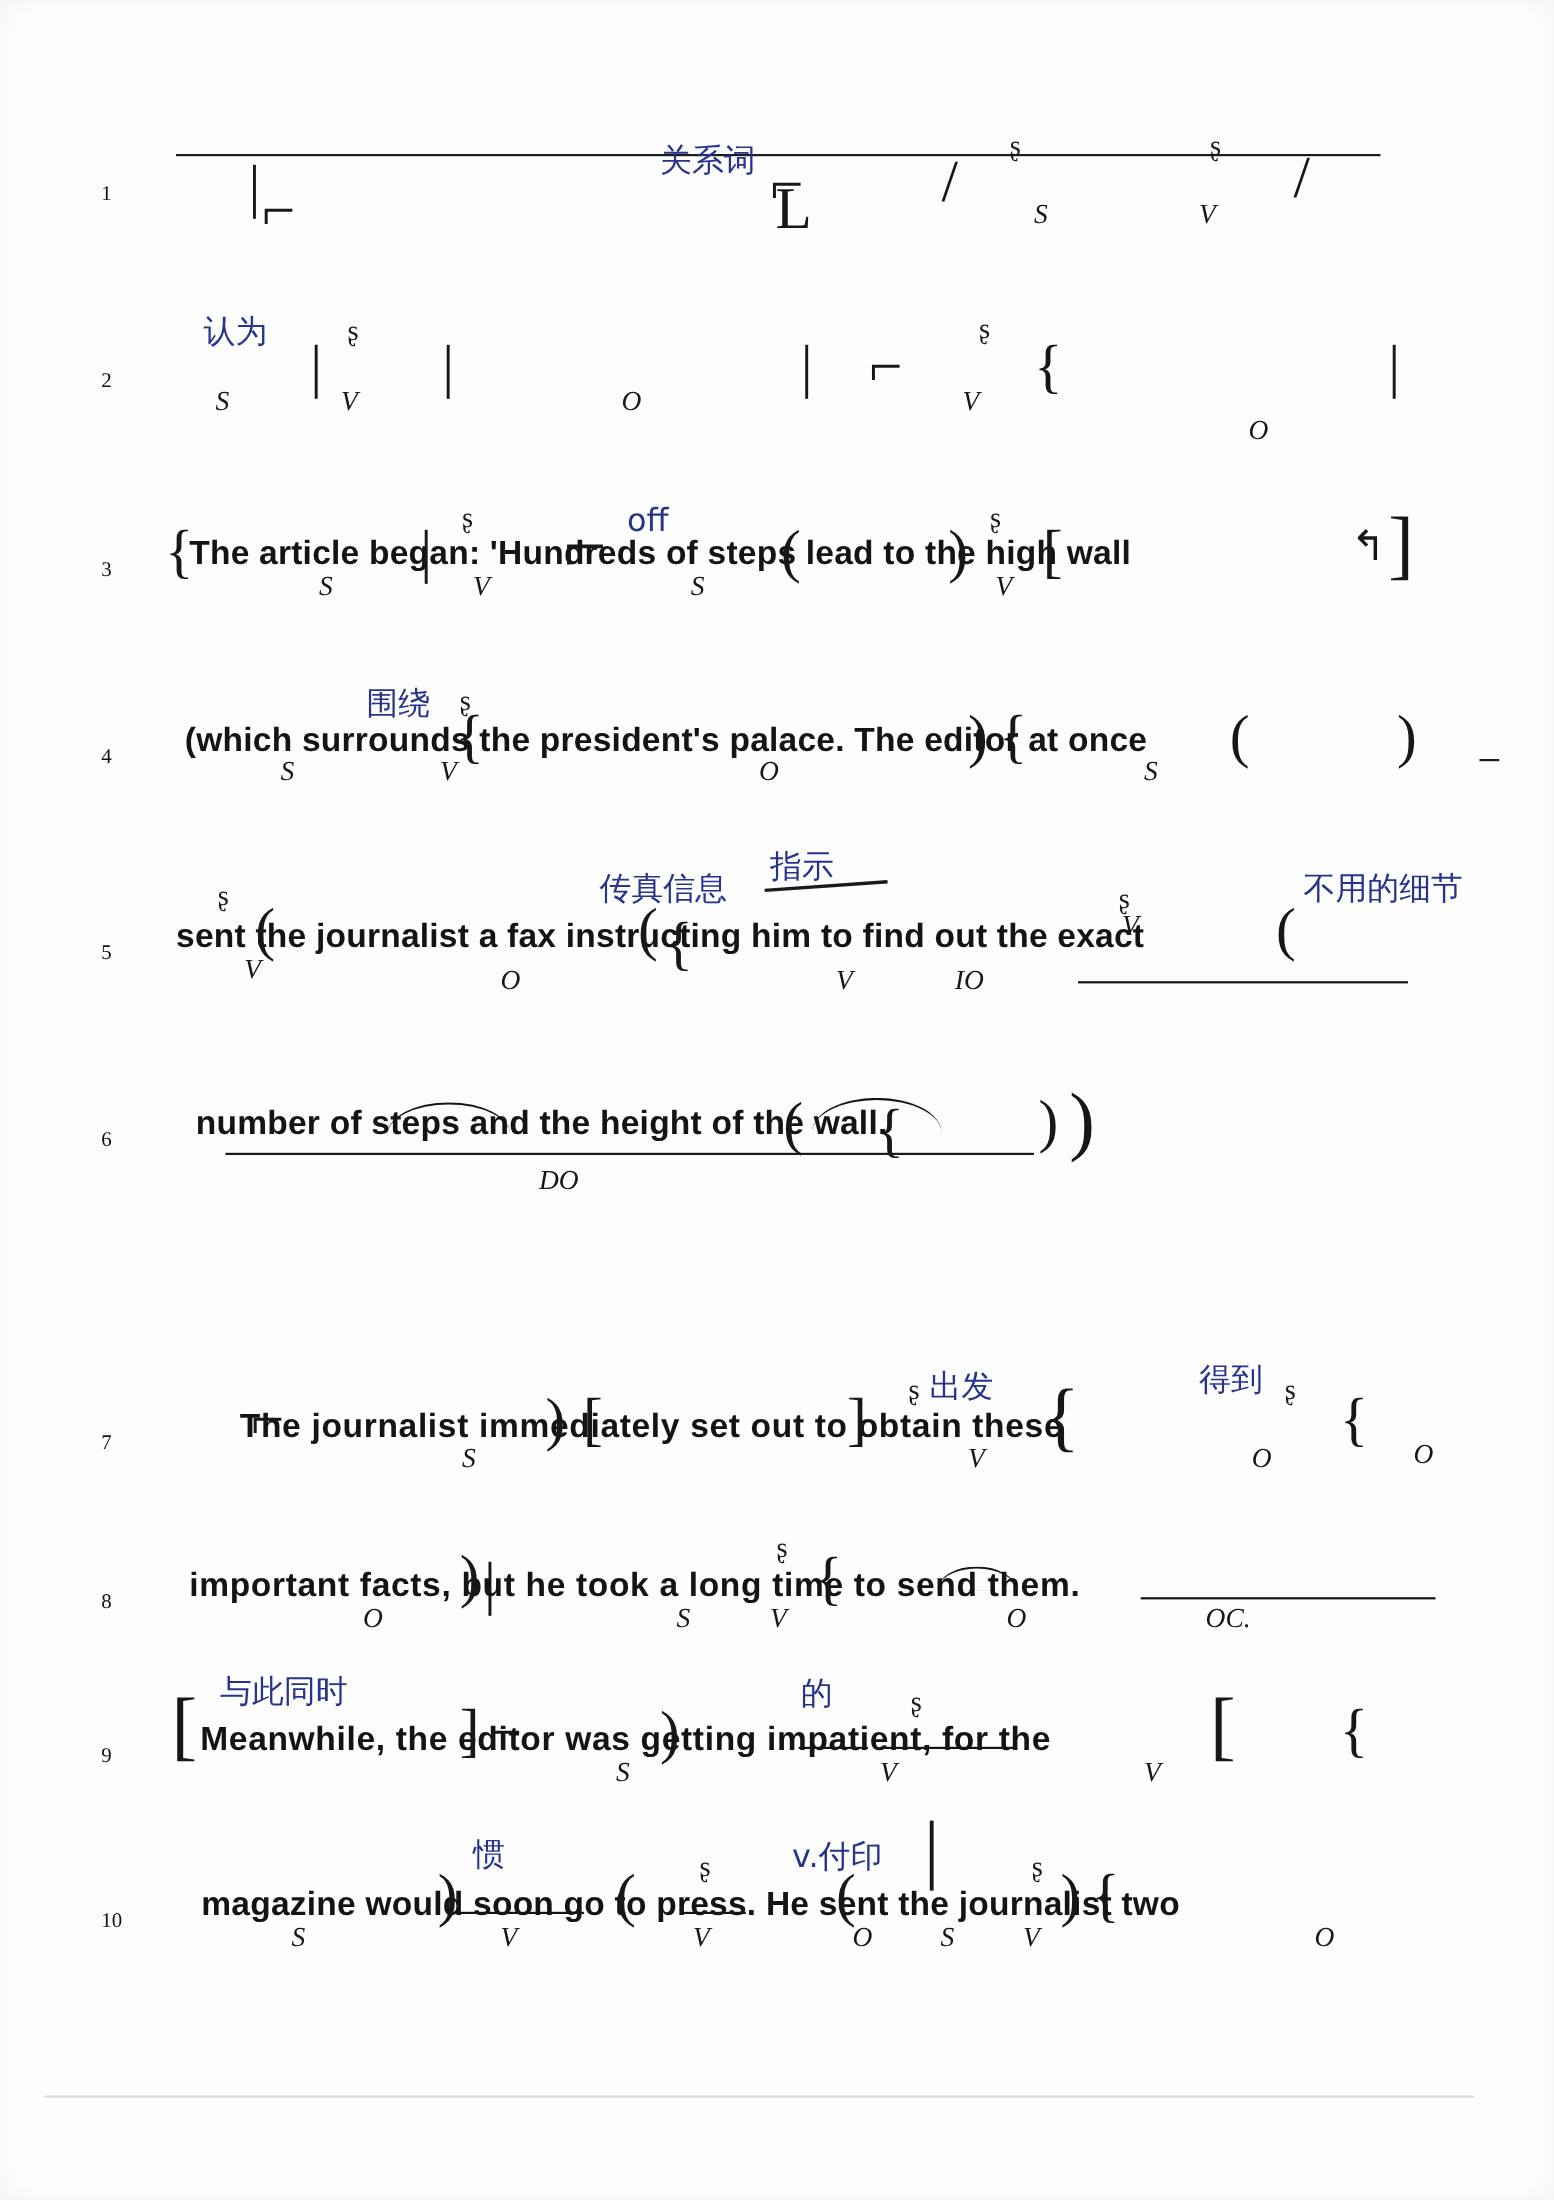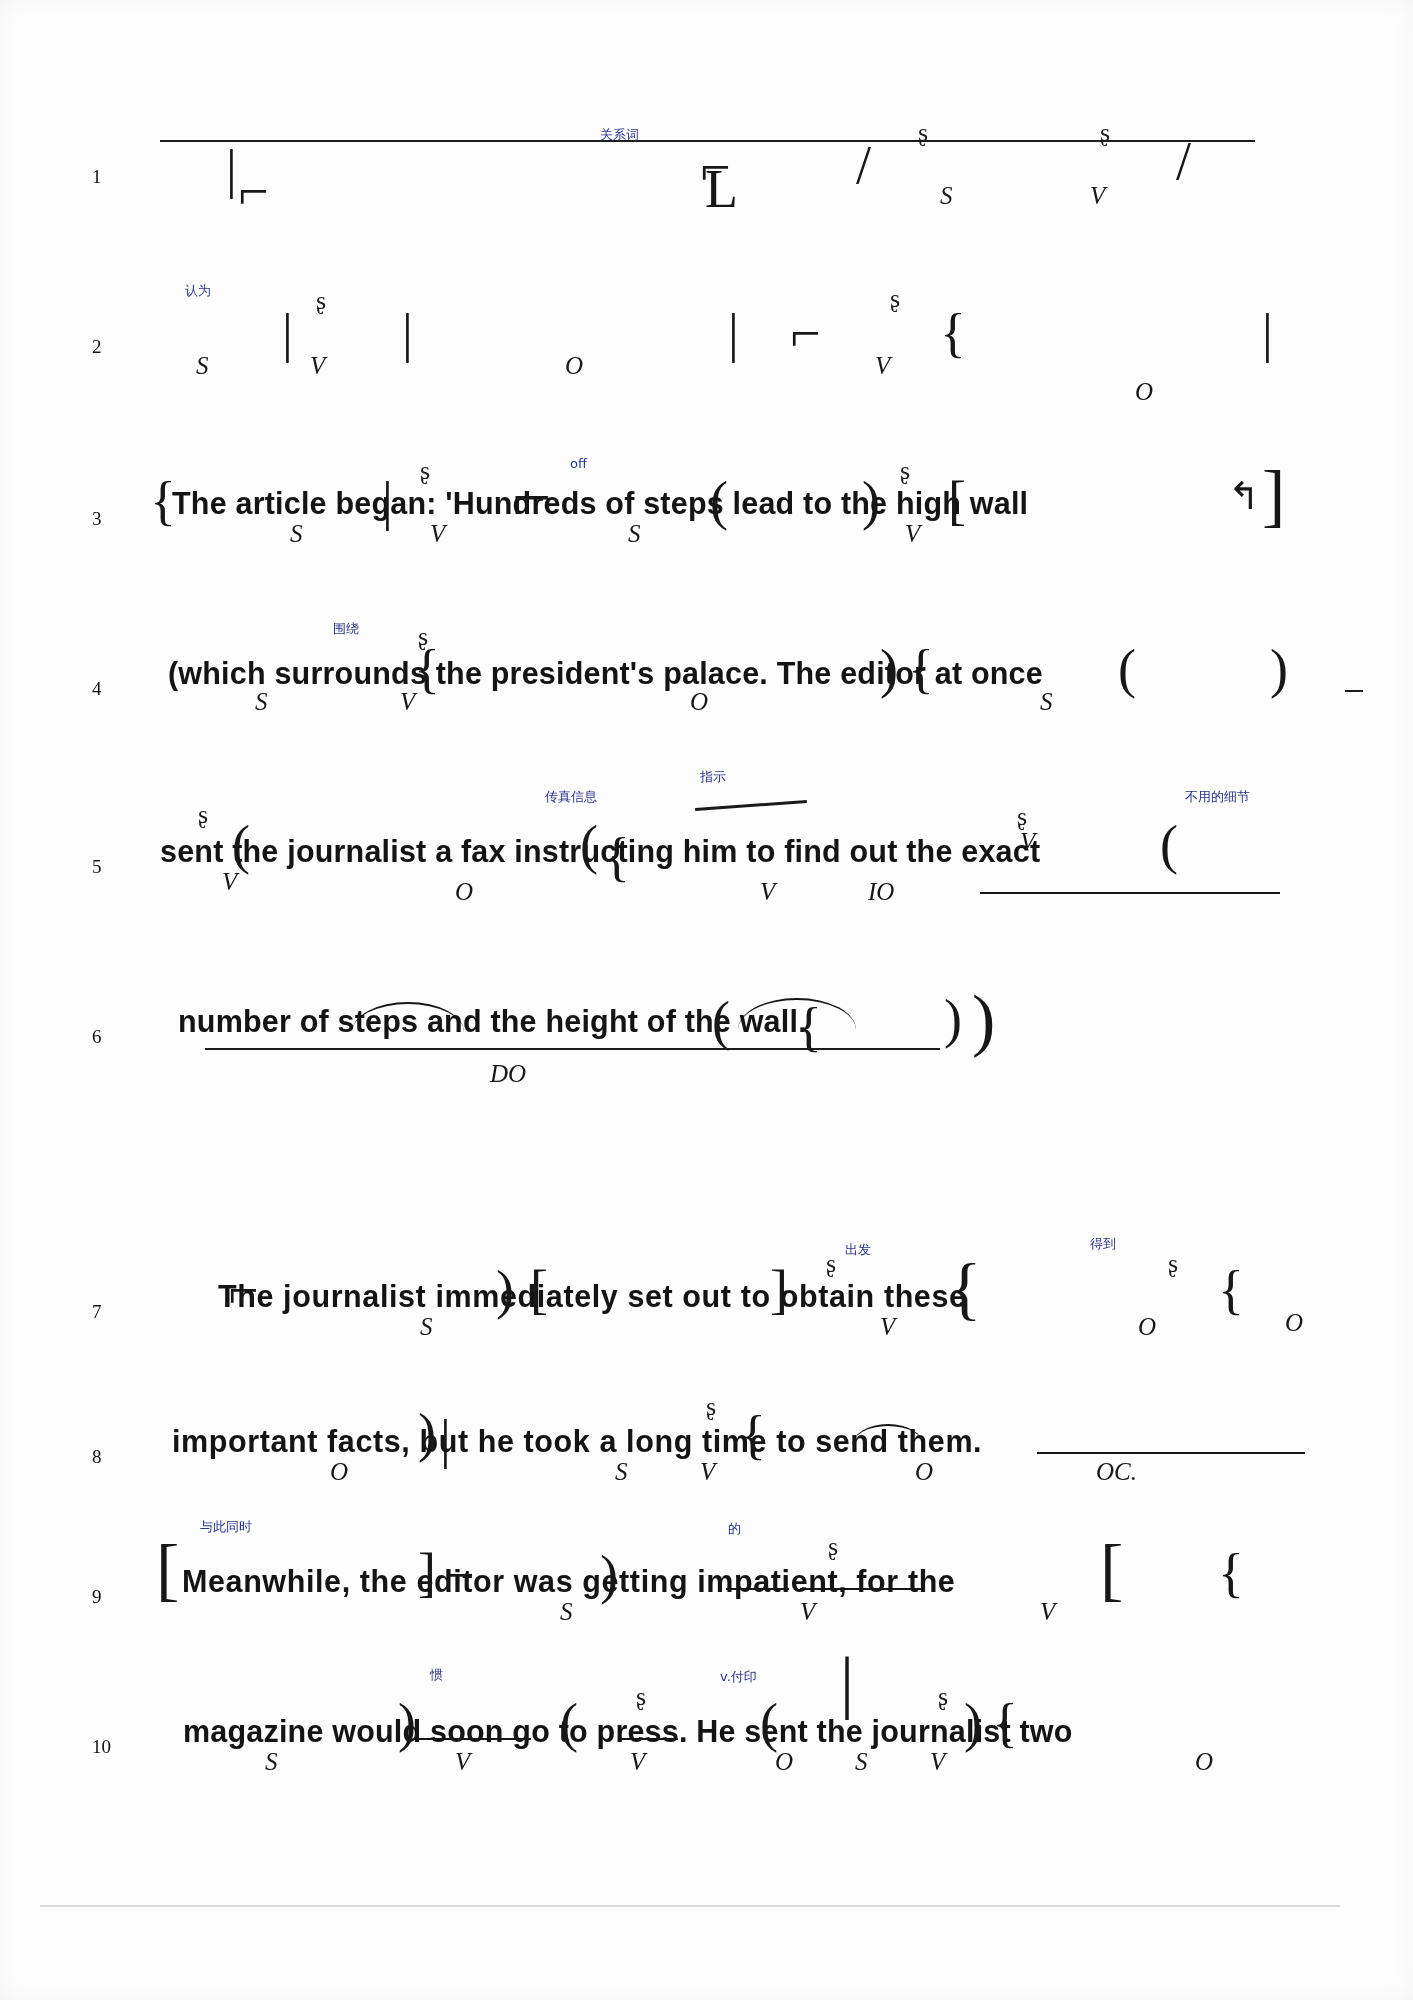--- a/index.html
+++ b/index.html
@@ -73,21 +73,21 @@
     color: #171717;
     font-family: "Liberation Serif", serif;
     pointer-events: none;
   }
   .ink.tag {
     font-size: 25px;
     font-style: italic;
     font-family: "Liberation Serif", serif;
   }
   .ink.cjk {
-    font-size: 13px;
+    font-size: 29px;
     font-family: "DejaVu Sans", sans-serif;
     color: #26348c;
   }
   .ink.accent {
     font-size: 26px;
     color: #1b1b1b;
   }
   .ink.bracket {
     font-size: 54px;
     font-weight: 300;

